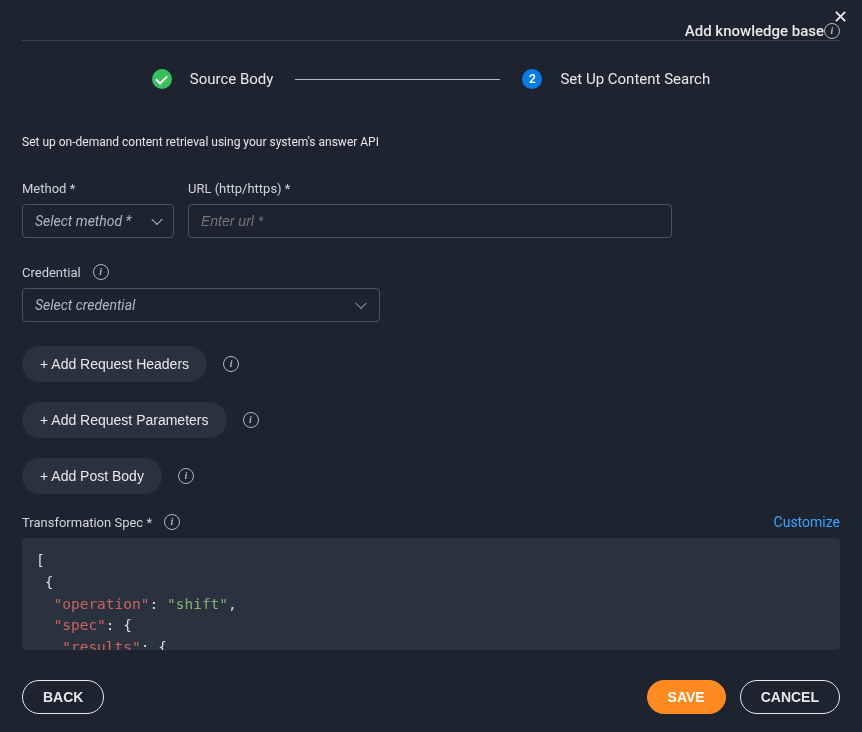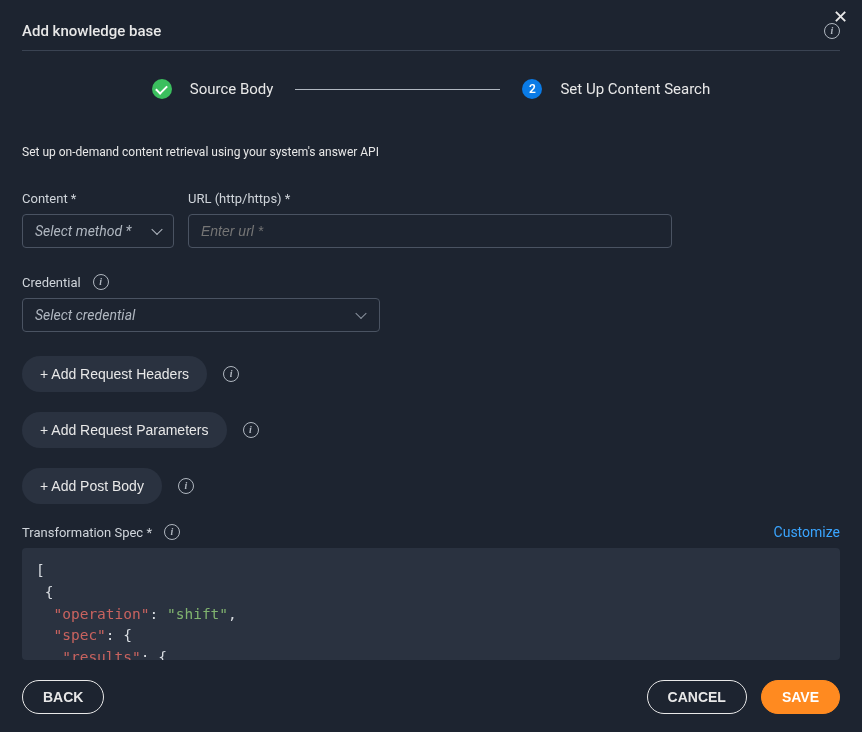--- a/index.html
+++ b/index.html
@@ -23,23 +23,23 @@
     top: 8px;
     right: 14px;
     font-size: 18px;
     color: #e8e8e8;
     cursor: pointer;
     line-height: 1;
   }
   .header {
     display: flex;
     align-items: center;
-    padding-bottom: 10px;
     border-bottom: 1px solid #3a4352;
     margin-bottom: 28px;
+    text-align: right;
   }
   .header-title {
     flex: 1;
     font-size: 15px;
     font-weight: 500;
   }
   .info-icon {
     width: 16px; height: 16px;
     border: 1.3px solid #b0b7c0;
     border-radius: 50%;
@@ -220,21 +220,21 @@
     <div class="step">
       <span class="step-badge active">2</span>
       <span class="step-label">Set Up Content Search</span>
     </div>
   </div>
 
   <div class="intro">Set up on-demand content retrieval using your system's answer API</div>
 
   <div class="row">
     <div class="field">
-      <div class="label">Content *</div>
+      <div class="label">Method *</div>
       <div class="select">
         <span>Select method *</span>
       </div>
     </div>
     <div class="field">
       <div class="label">URL (http/https) *</div>
       <input class="input" type="text" placeholder="Enter url *" style="">
     </div>
   </div>
 
@@ -271,16 +271,16 @@
 
   <div class="code"><span>[</span>
 <span> {</span>
   <span class="tok-key">"operation"</span>: <span class="tok-str">"shift"</span>,
   <span class="tok-key">"spec"</span>: {
    <span class="tok-key">"results"</span>: {</div>
 
   <div class="footer">
     <button class="btn">BACK</button>
     <div class="spacer"></div>
+    <button class="btn primary">SAVE</button>
     <button class="btn">CANCEL</button>
-    <button class="btn primary">SAVE</button>
   </div>
 </div>
 
 </body></html>

